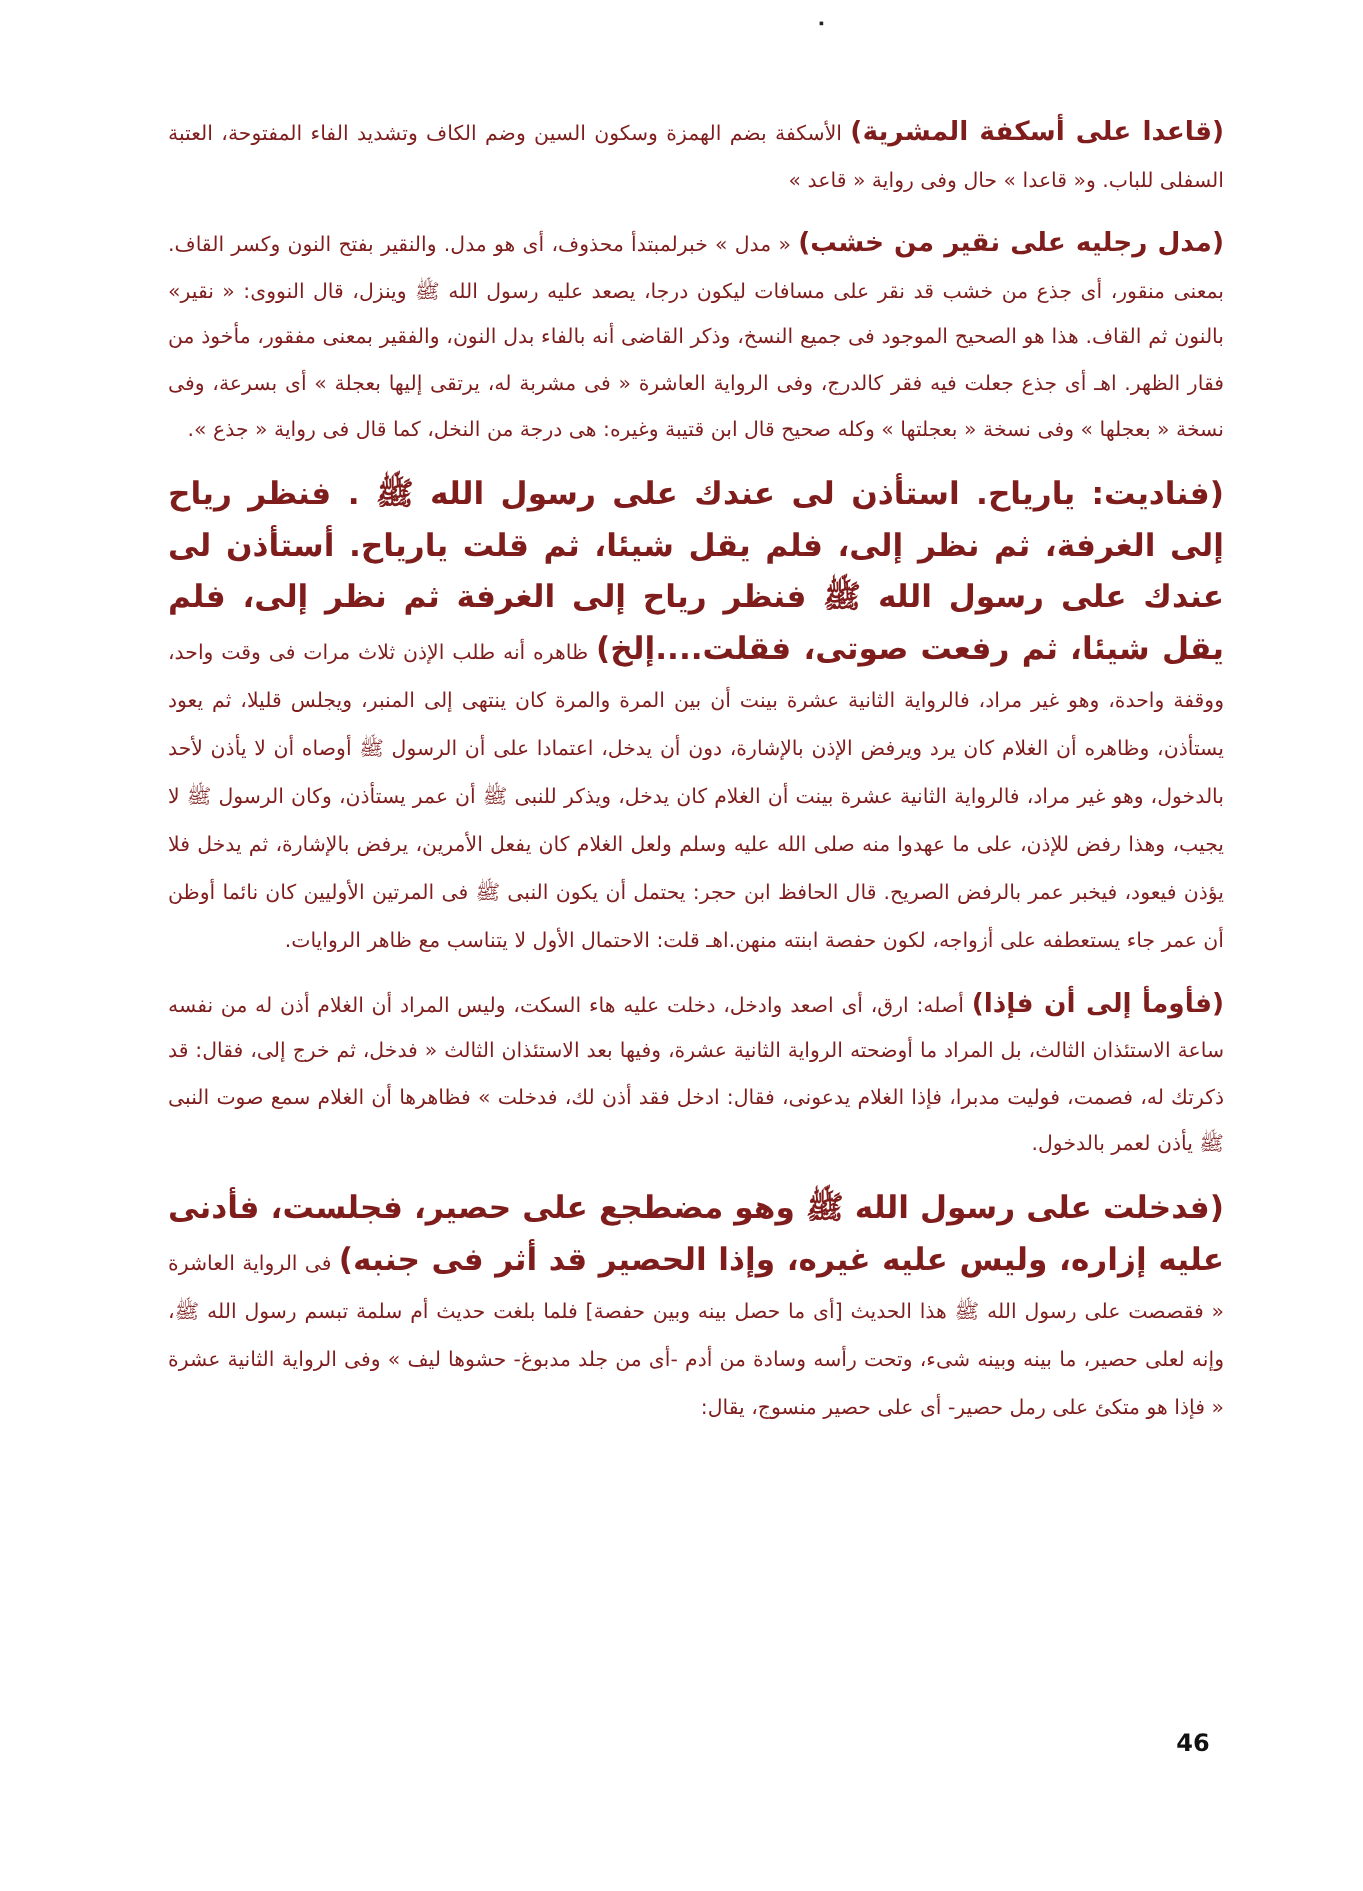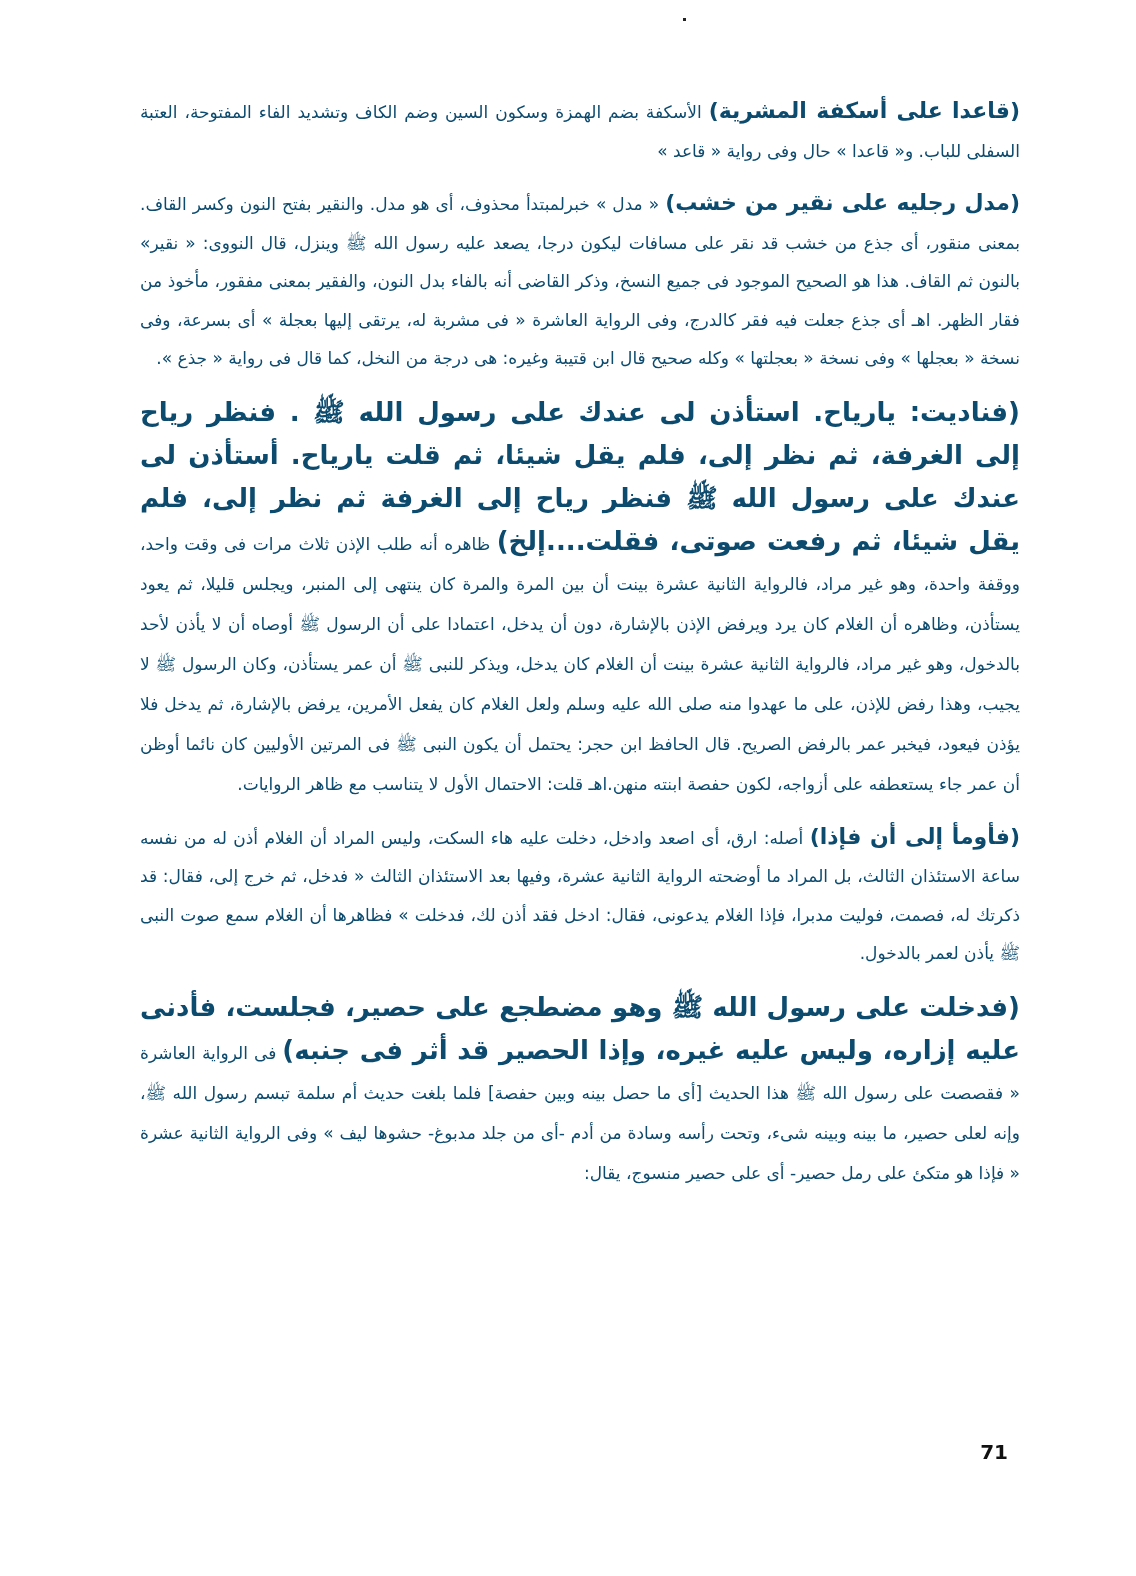--- a/index.html
+++ b/index.html
@@ -5,21 +5,21 @@
     html, body { margin: 0; padding: 0; background: #ffffff; }
     body { width: 1136px; height: 1576px; position: relative; overflow: hidden; }
     .page {
       position: absolute;
       left: 140px;
       top: 92px;
       width: 880px;
       direction: rtl;
       text-align: justify;
       text-align-last: right;
-      color: #0c4a6e;
+      color: #7f1d1d;
       font-family: "DejaVu Sans", sans-serif;
     }
     .para {
       margin: 0 0 14px 0;
       font-size: 17px;
       line-height: 38.5px;
     }
     .head {
       font-weight: bold;
       font-size: 22px;
@@ -63,13 +63,13 @@
     <span class="head">(فناديت: يارياح. استأذن لى عندك على رسول الله ﷺ . فنظر رياح إلى الغرفة، ثم نظر إلى، فلم يقل شيئا، ثم قلت يارياح. أستأذن لى عندك على رسول الله ﷺ فنظر رياح إلى الغرفة ثم نظر إلى، فلم يقل شيئا، ثم رفعت صوتى، فقلت....إلخ)</span><span> ظاهره أنه طلب الإذن ثلاث مرات فى وقت واحد، ووقفة واحدة، وهو غير مراد، فالرواية الثانية عشرة بينت أن بين المرة والمرة كان ينتهى إلى المنبر، ويجلس قليلا، ثم يعود يستأذن، وظاهره أن الغلام كان يرد ويرفض الإذن بالإشارة، دون أن يدخل، اعتمادا على أن الرسول ﷺ أوصاه أن لا يأذن لأحد بالدخول، وهو غير مراد، فالرواية الثانية عشرة بينت أن الغلام كان يدخل، ويذكر للنبى ﷺ أن عمر يستأذن، وكان الرسول ﷺ لا يجيب، وهذا رفض للإذن، على ما عهدوا منه صلى الله عليه وسلم ولعل الغلام كان يفعل الأمرين، يرفض بالإشارة، ثم يدخل فلا يؤذن فيعود، فيخبر عمر بالرفض الصريح. قال الحافظ ابن حجر: يحتمل أن يكون النبى ﷺ فى المرتين الأوليين كان نائما أوظن أن عمر جاء يستعطفه على أزواجه، لكون حفصة ابنته منهن.اهـ قلت: الاحتمال الأول لا يتناسب مع ظاهر الروايات.</span>
   </p>
   <p class="para">
     <span class="head">(فأومأ إلى أن فإذا)</span><span> أصله: ارق، أى اصعد وادخل، دخلت عليه هاء السكت، وليس المراد أن الغلام أذن له من نفسه ساعة الاستئذان الثالث، بل المراد ما أوضحته الرواية الثانية عشرة، وفيها بعد الاستئذان الثالث « فدخل، ثم خرج إلى، فقال: قد ذكرتك له، فصمت، فوليت مدبرا، فإذا الغلام يدعونى، فقال: ادخل فقد أذن لك، فدخلت » فظاهرها أن الغلام سمع صوت النبى ﷺ يأذن لعمر بالدخول.</span>
   </p>
   <p class="para big">
     <span class="head">(فدخلت على رسول الله ﷺ وهو مضطجع على حصير، فجلست، فأدنى عليه إزاره، وليس عليه غيره، وإذا الحصير قد أثر فى جنبه)</span><span> فى الرواية العاشرة « فقصصت على رسول الله ﷺ هذا الحديث [أى ما حصل بينه وبين حفصة] فلما بلغت حديث أم سلمة تبسم رسول الله ﷺ، وإنه لعلى حصير، ما بينه وبينه شىء، وتحت رأسه وسادة من أدم -أى من جلد مدبوغ- حشوها ليف » وفى الرواية الثانية عشرة « فإذا هو متكئ على رمل حصير- أى على حصير منسوج، يقال:</span>
   </p>
 </div>
 
-<div class="page-number">71</div>
+<div class="page-number">46</div>
 
 </body></html>

